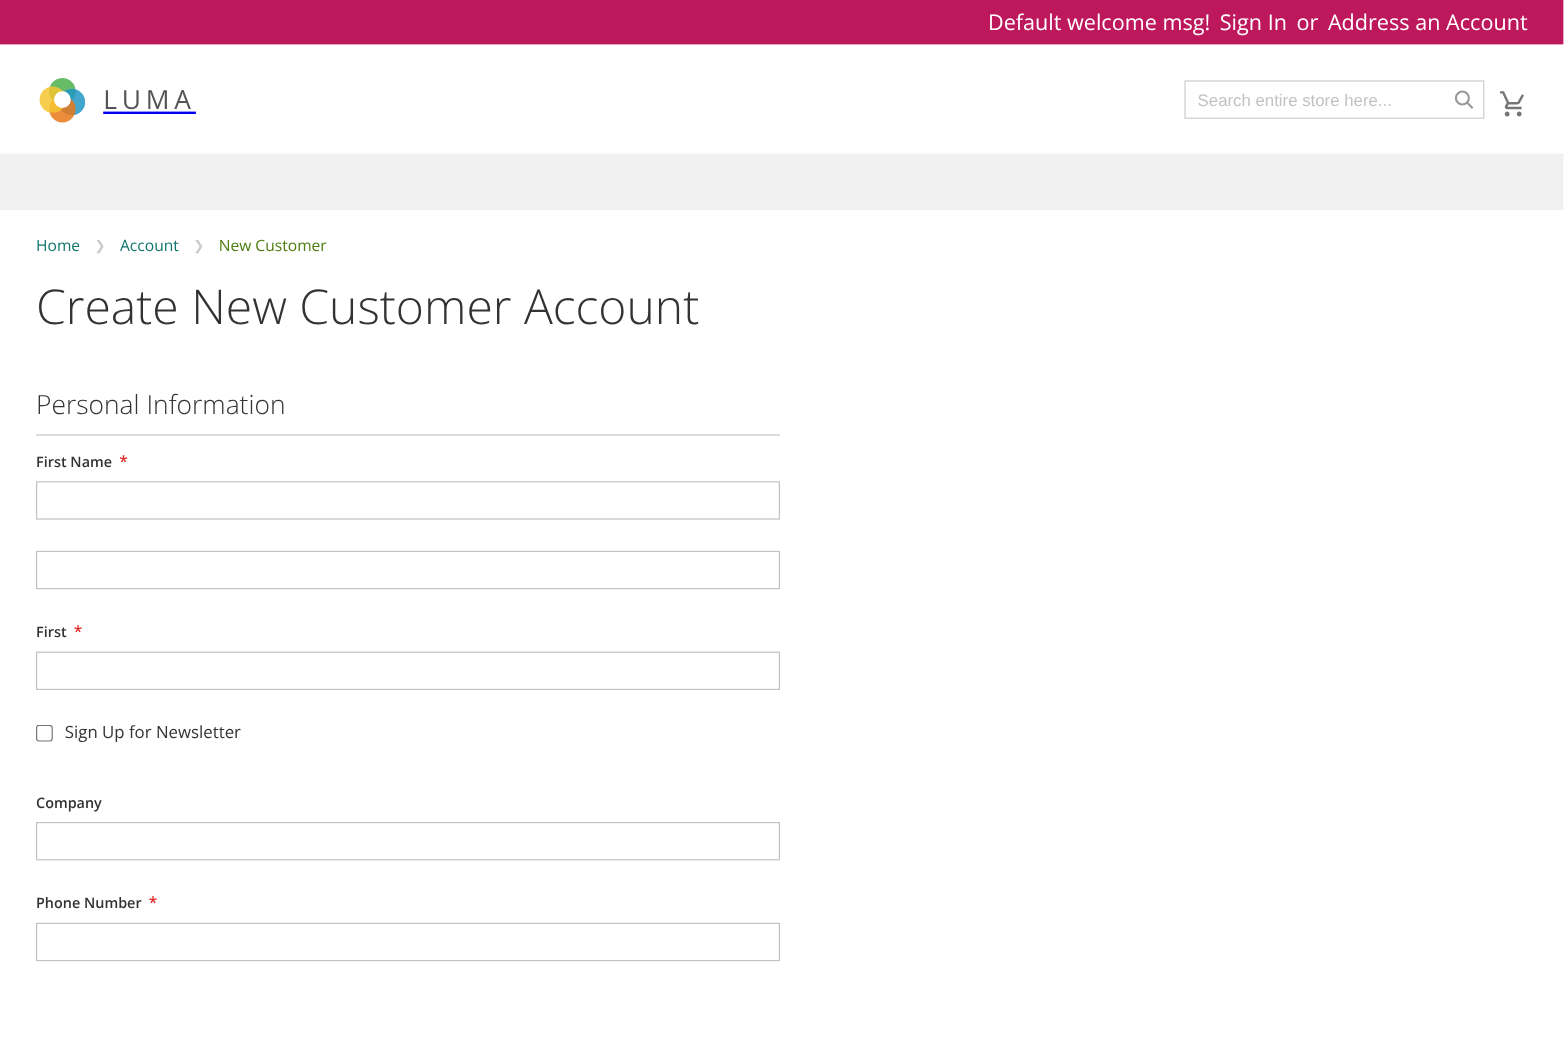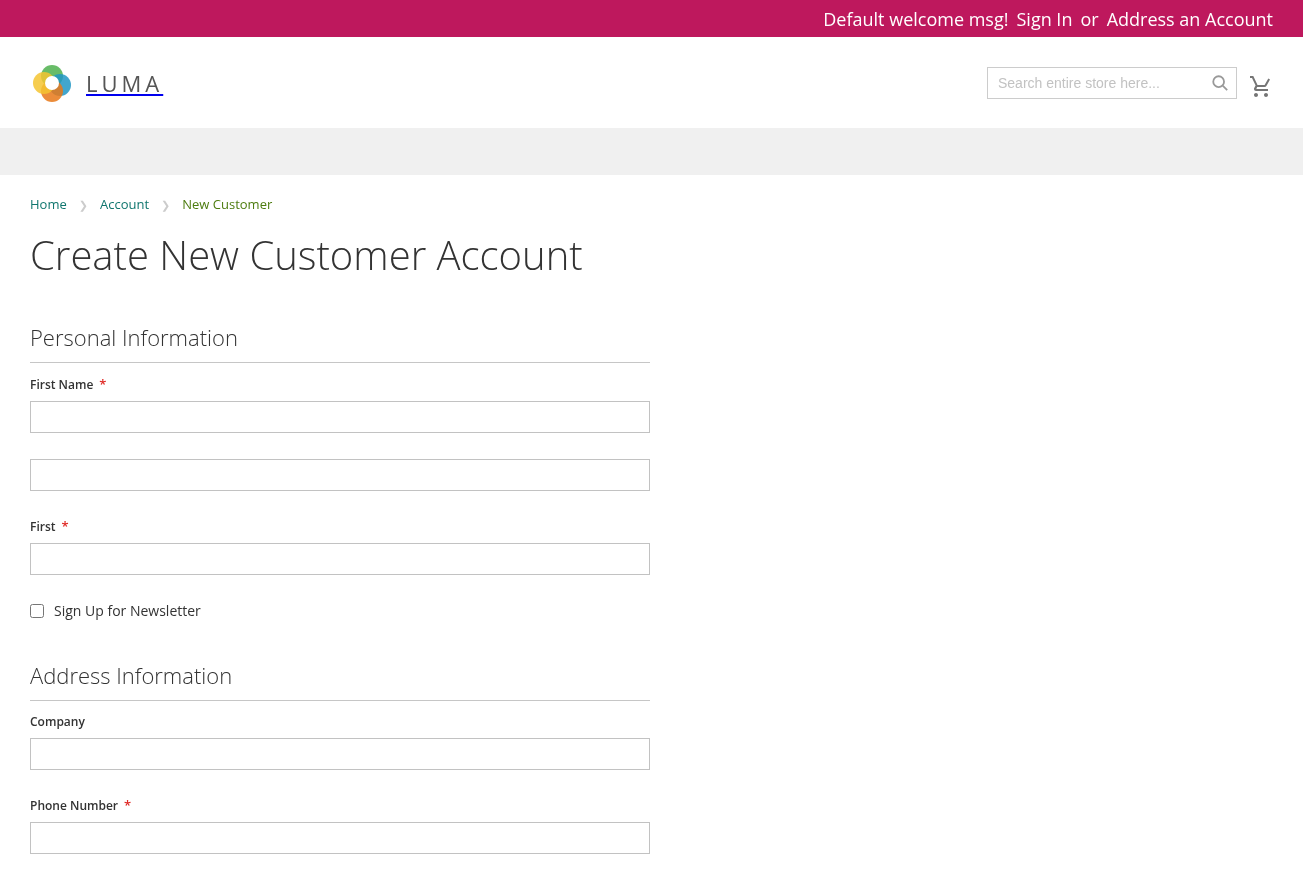--- a/index.html
+++ b/index.html
@@ -222,21 +222,20 @@
       <input type="email" class="text-input" style="">
     </div>
 
     <div class="checkbox-row">
       <input type="checkbox" style="">
       <label>Sign Up for Newsletter</label>
     </div>
   </div>
 
   <div class="form-section">
-    <h2 class="section-heading">Address Information</h2>
 
     <div class="field">
       <label class="field-label">Company</label>
       <input type="text" class="text-input" style="">
     </div>
 
     <div class="field">
       <label class="field-label required">Phone Number</label>
       <input type="tel" class="text-input" style="">
     </div>

